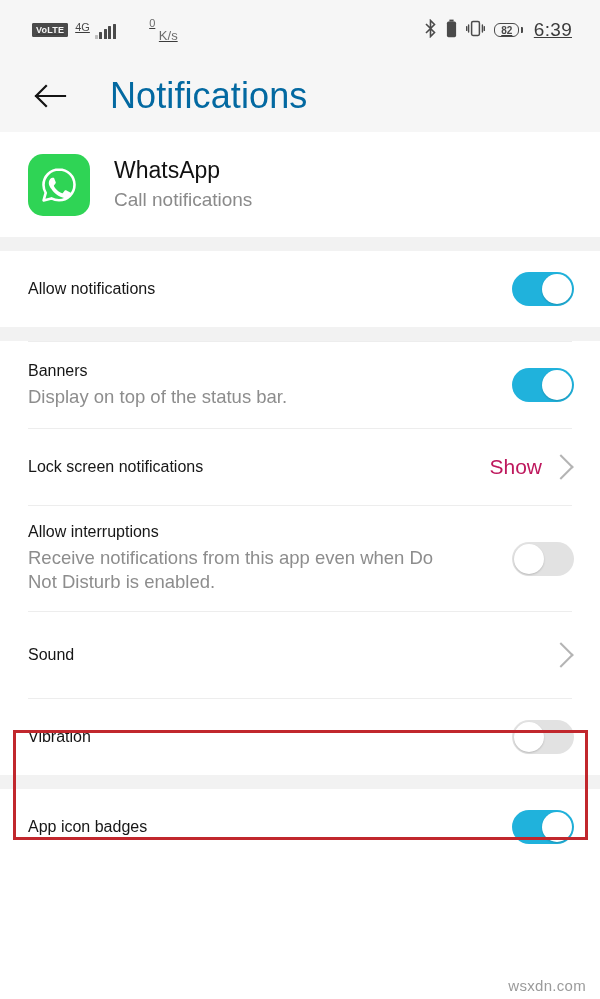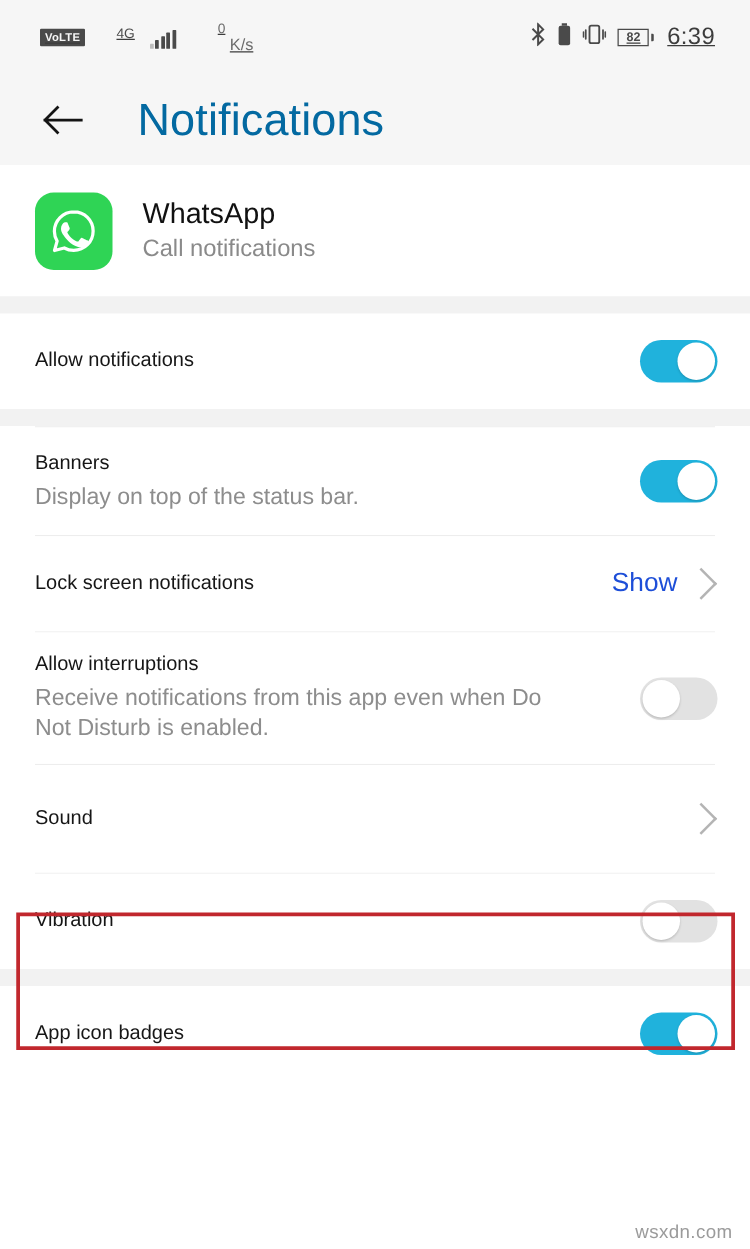--- a/index.html
+++ b/index.html
@@ -45,22 +45,21 @@
     font-size: 9px;
     font-weight: bold;
     letter-spacing: .2px;
     padding: 1.5px 3px 1.5px 3px;
     border-radius: 1px;
     line-height: 1;
   }
   .net-group {
     display: flex;
     align-items: flex-end;
-    gap: 12px;
-    margin-left: 18px;
+    gap: 5px;
   }
   .net-gen {
     font-size: 11px;
     line-height: 1;
     margin-bottom: 6px;
     color: #4a4a4a;
     font-weight: 500;
   }
   .bars {
     display: flex;
@@ -96,21 +95,21 @@
     color: #3c3c3c;
     margin-left: 2px;
     letter-spacing: .3px;
   }
   .batt {
     display: flex;
     align-items: center;
   }
   .batt-body {
     border: 1.5px solid #4a4a4a;
-    border-radius: 0;
+    border-radius: 6px;
     width: 25px;
     height: 14px;
     font-size: 10px;
     color: #4a4a4a;
     display: flex;
     align-items: center;
     justify-content: center;
     box-sizing: border-box;
     font-weight: 600;
   }
@@ -228,21 +227,21 @@
   }
 
   .right-side {
     display: flex;
     align-items: center;
     gap: 10px;
     flex: 0 0 auto;
   }
   .value-text {
     font-size: 21px;
-    color: #1d4ed8;
+    color: #be185d;
   }
 
   
   .toggle {
     width: 62px;
     height: 34px;
     border-radius: 17px;
     position: relative;
     flex: 0 0 auto;
     cursor: pointer;

